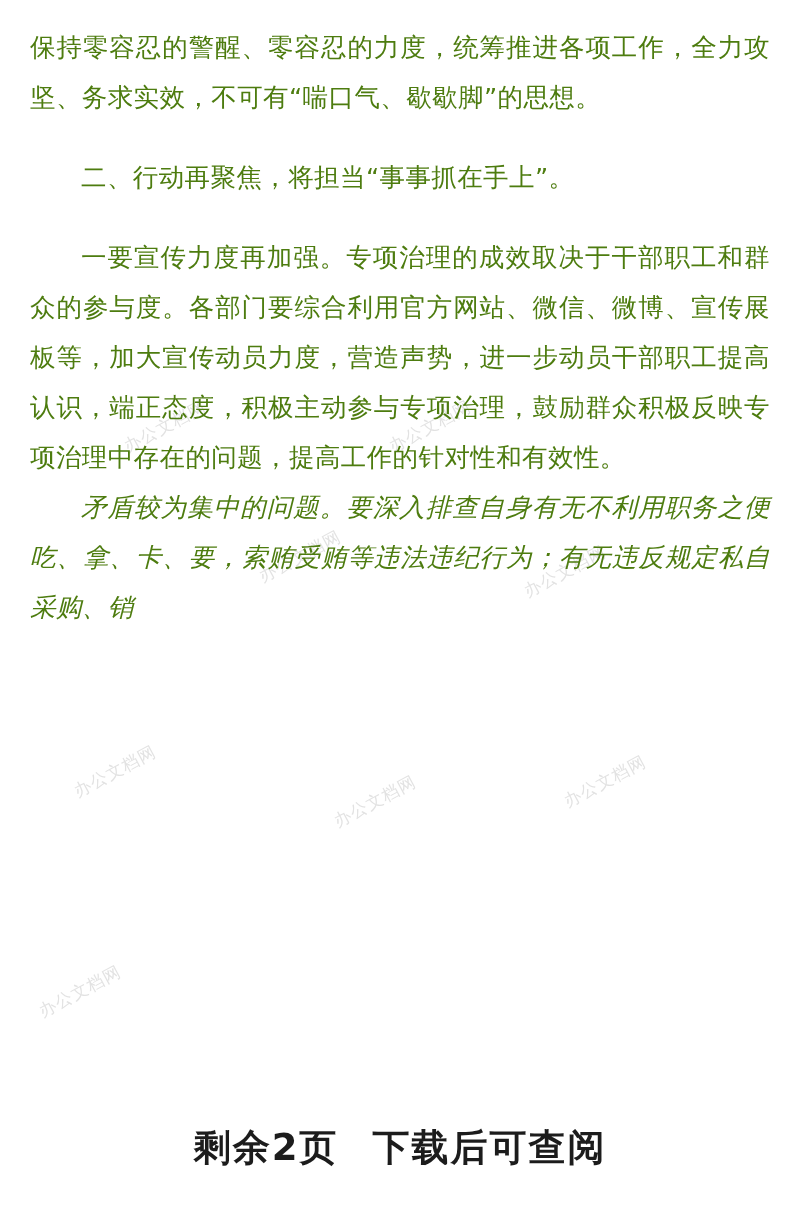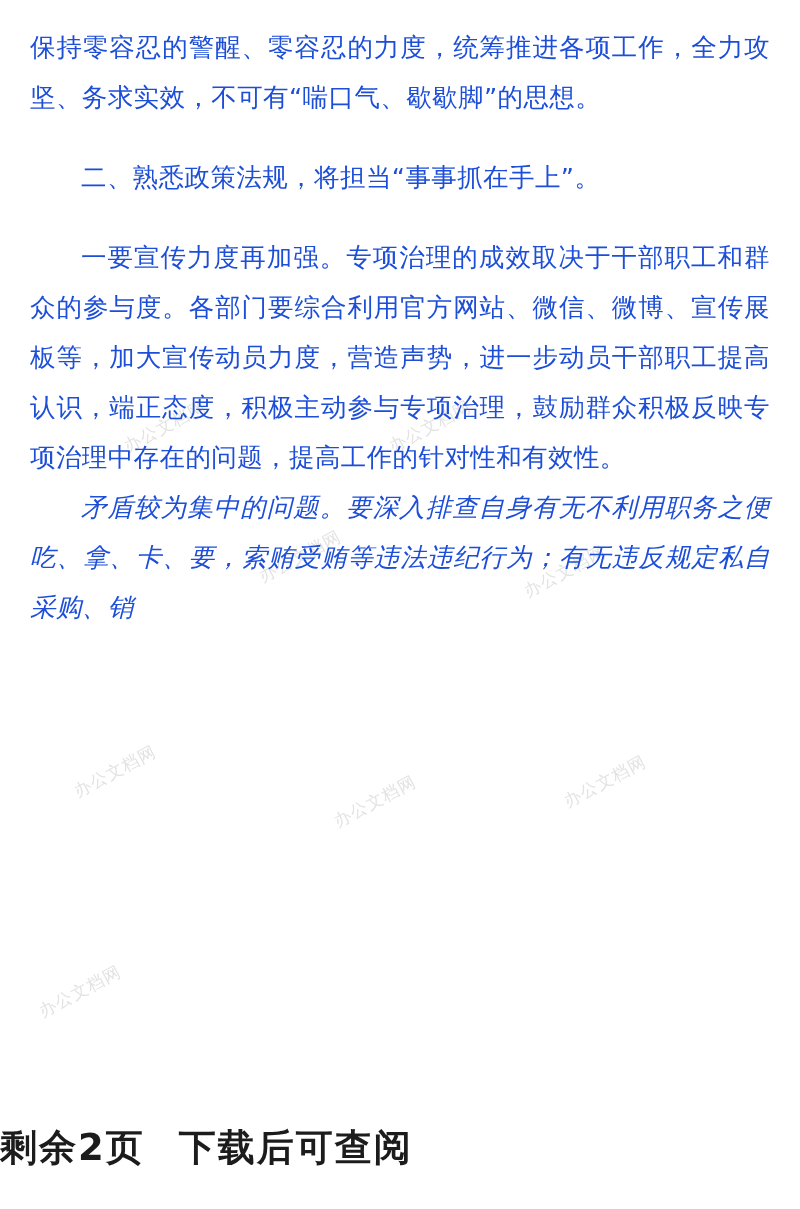--- a/index.html
+++ b/index.html
@@ -26,21 +26,21 @@
     position: relative;
     z-index: 2;
   }
   .para {
     font-size: 25.5px;
     line-height: 50px;
     letter-spacing: 0.4px;
     text-align: justify;
     text-justify: inter-ideograph;
     margin: 0 0 0 0;
-    color: #1d4ed8;
+    color: #4d7c0f;
     font-weight: 500;
   }
   .para + .para {
     margin-top: 0px;
     font-style: italic;
   }
   .indent {
     text-indent: 2em;
   }
   .spacer-md { height: 30px; }
@@ -64,20 +64,21 @@
   .wm5 { left: 70px;  top: 760px; }
   .wm6 { left: 330px; top: 790px; }
   .wm7 { left: 560px; top: 770px; }
   .wm8 { left: 35px;  top: 980px; }
 
   .footer-note {
     position: absolute;
     left: 0;
     right: 0;
     bottom: 36px;
+    text-align: center;
     font-size: 37px;
     font-weight: 700;
     color: #1c1c1c;
     letter-spacing: 2px;
     margin-top: 16px;
   }
   .footer-note .gap {
     display: inline-block;
     width: 34px;
   }
@@ -95,21 +96,21 @@
   <div class="wm wm6">办公文档网</div>
   <div class="wm wm7">办公文档网</div>
   <div class="wm wm8">办公文档网</div>
 
   <div class="doc-body">
 
     <p class="para">保持零容忍的警醒、零容忍的力度，统筹推进各项工作，全力攻坚、务求实效，不可有“喘口气、歇歇脚”的思想。</p>
 
     <div class="spacer-md"></div>
 
-    <p class="para indent">二、熟悉政策法规，将担当“事事抓在手上”。</p>
+    <p class="para indent">二、行动再聚焦，将担当“事事抓在手上”。</p>
 
     <div class="spacer-md"></div>
 
 
     <p class="para indent">一要宣传力度再加强。专项治理的成效取决于干部职工和群众的参与度。各部门要综合利用官方网站、微信、微博、宣传展板等，加大宣传动员力度，营造声势，进一步动员干部职工提高认识，端正态度，积极主动参与专项治理，鼓励群众积极反映专项治理中存在的问题，提高工作的针对性和有效性。</p>
 
 
     <p class="para indent">矛盾较为集中的问题。要深入排查自身有无不利用职务之便吃、拿、卡、要，索贿受贿等违法违纪行为；有无违反规定私自采购、销</p>
 
   </div>

